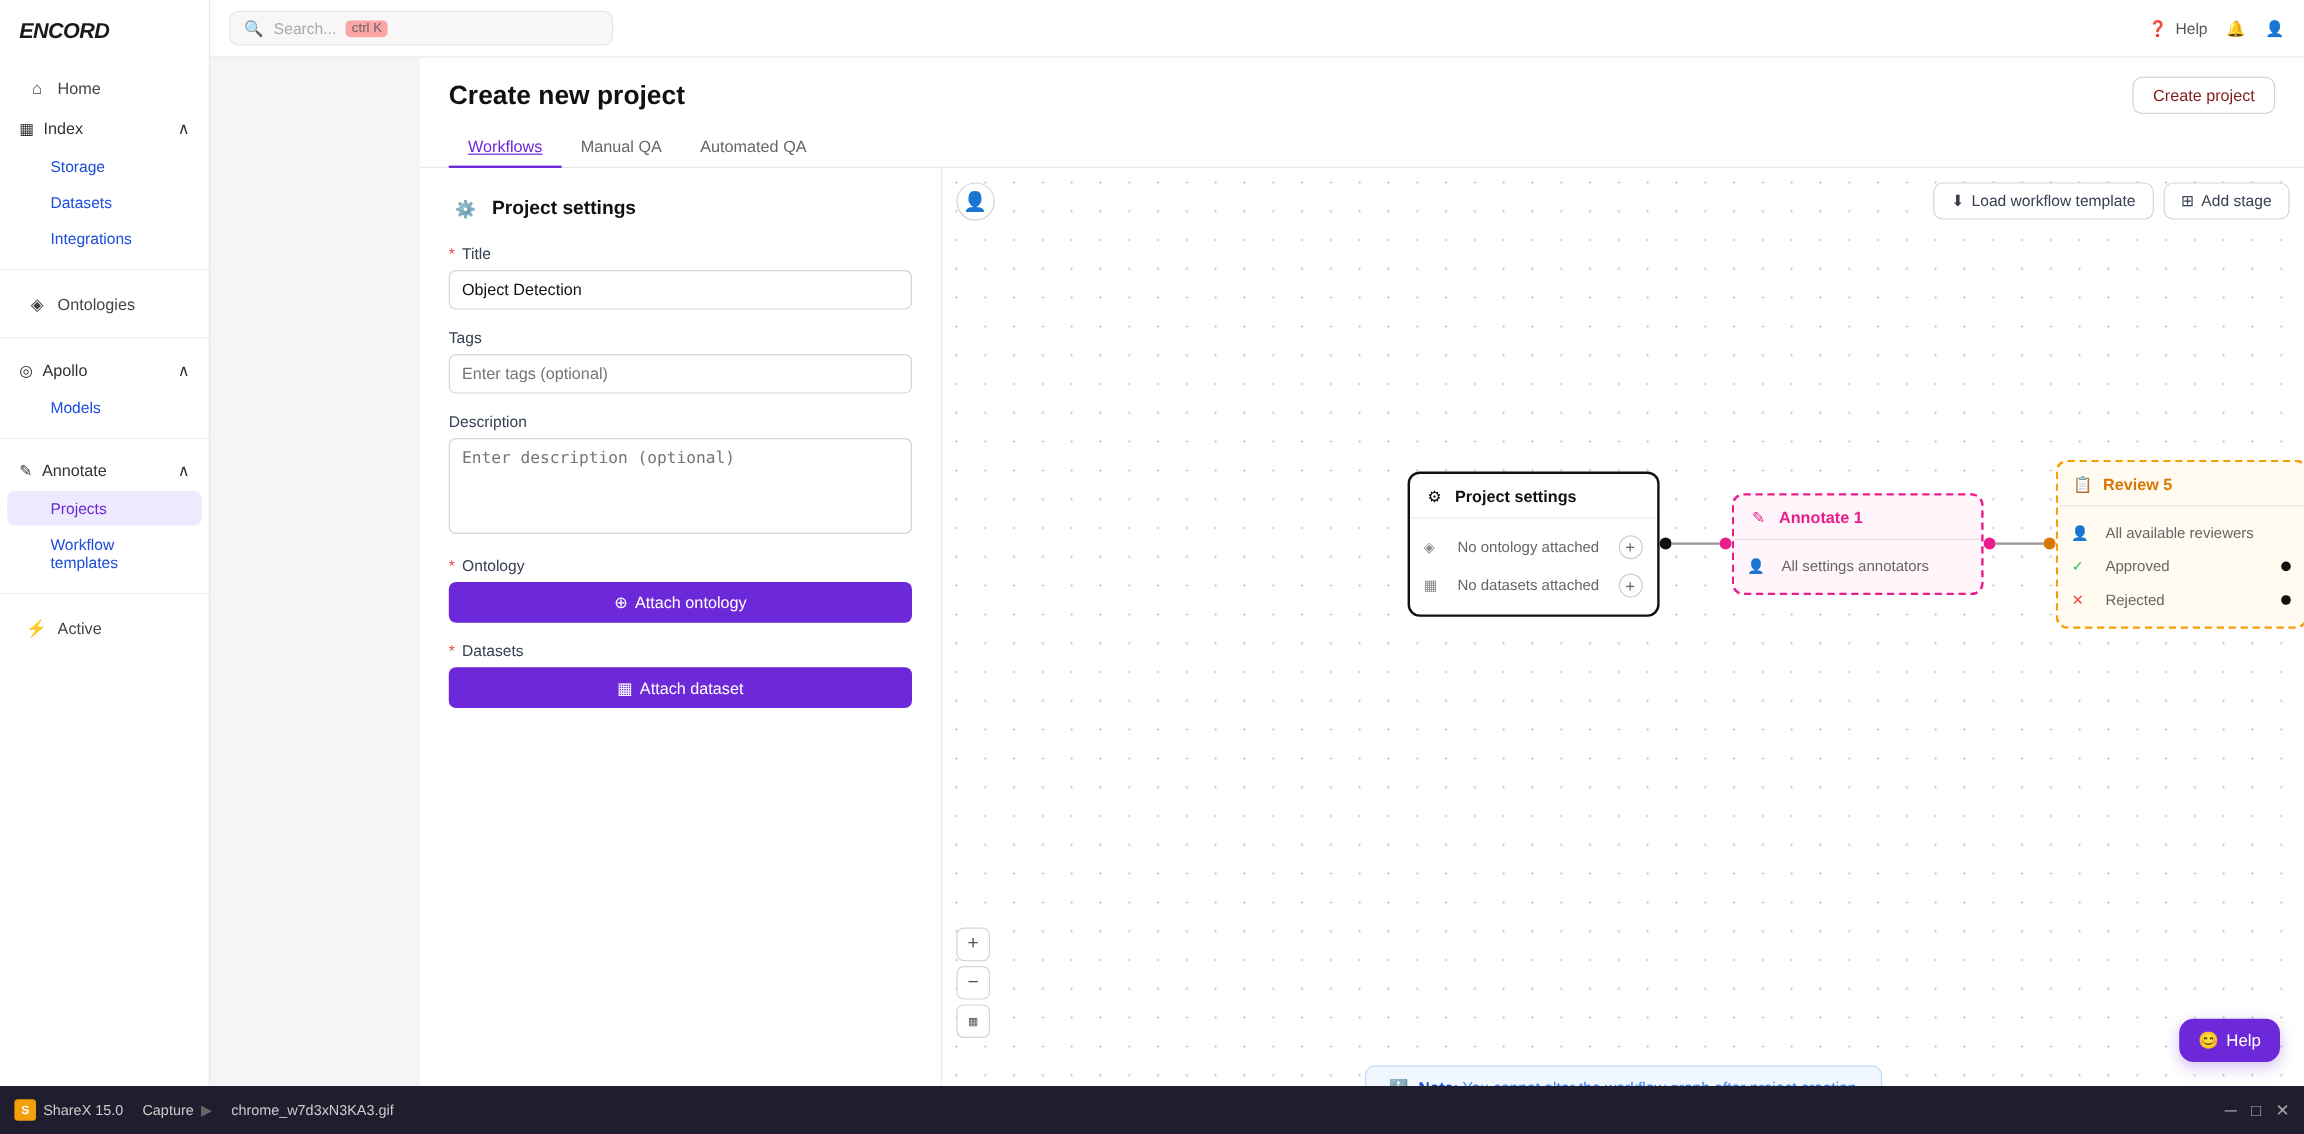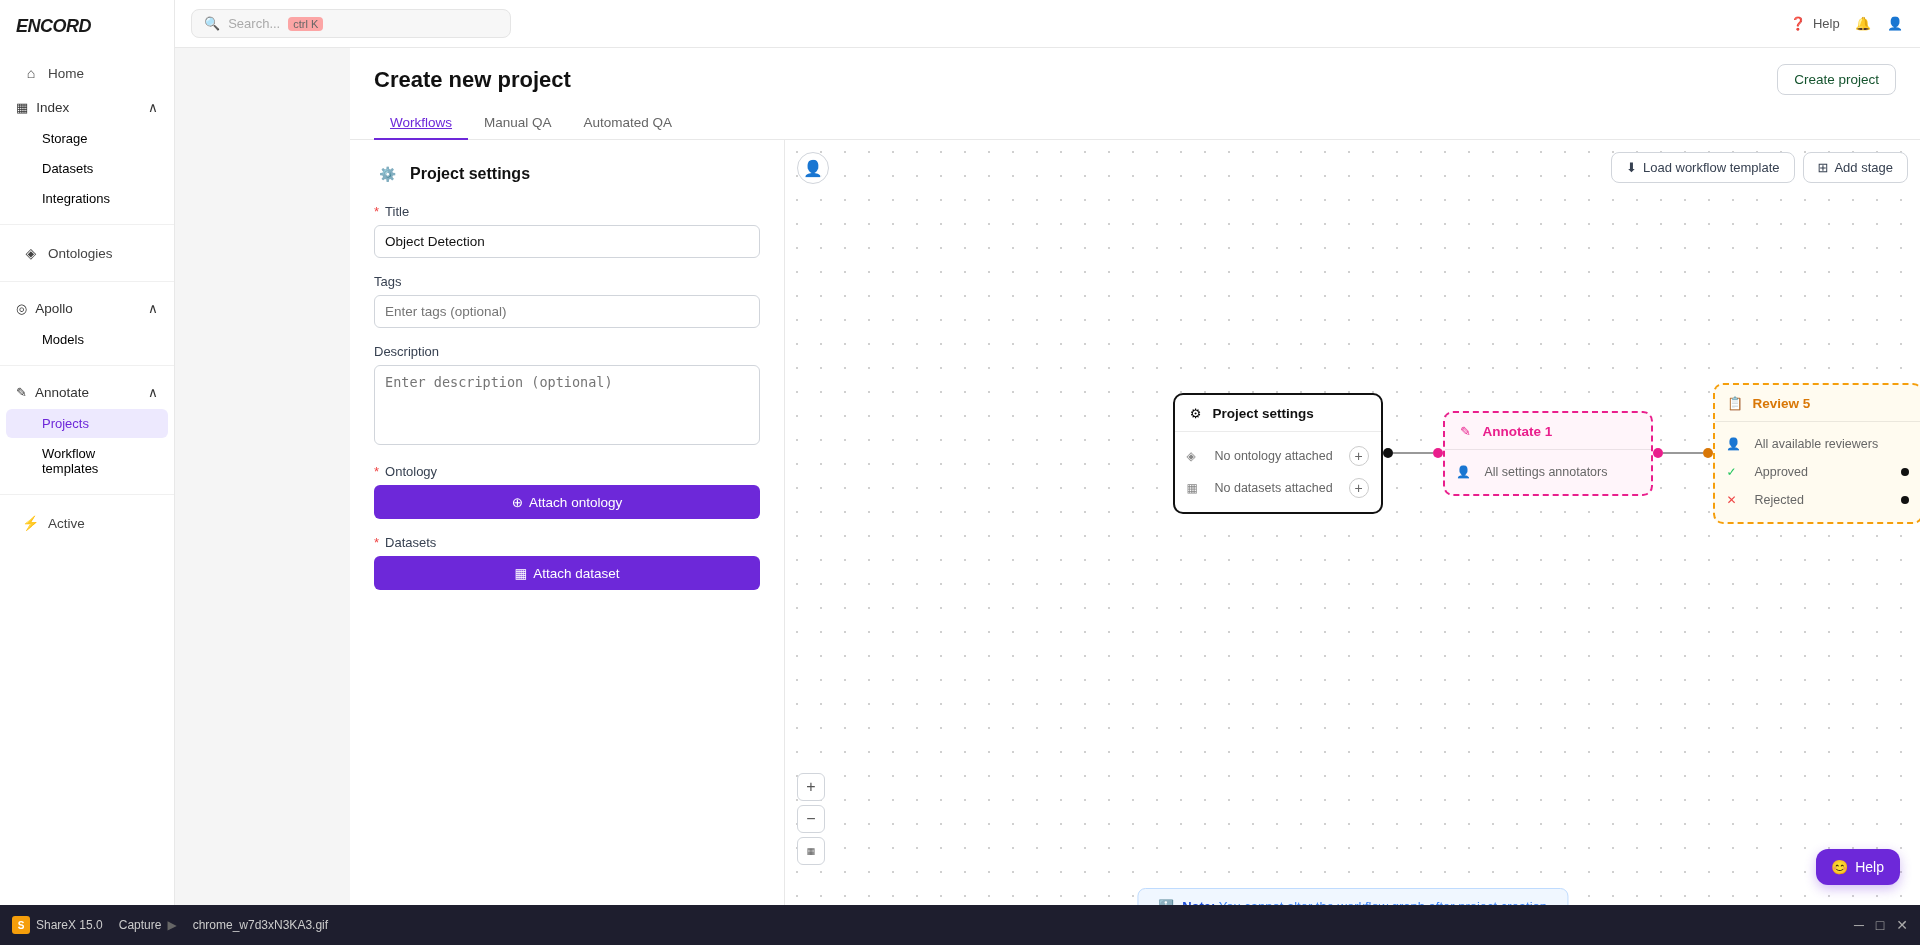--- a/index.html
+++ b/index.html
@@ -6,37 +6,37 @@
     body { font-family: -apple-system, BlinkMacSystemFont, 'Segoe UI', sans-serif; font-size: 14px; background: #f5f5f5; display: flex; height: 945px; overflow: hidden; }
 
     
     .sidebar { width: 175px; background: #fff; border-right: 1px solid #e8e8e8; display: flex; flex-direction: column; flex-shrink: 0; height: 100%; overflow-y: auto; }
     .sidebar-logo { padding: 16px 16px 12px; font-weight: 700; font-size: 18px; color: #1a1a1a; letter-spacing: -0.5px; }
     .sidebar-logo span { font-style: italic; margin-top: 42px; }
     .sidebar-item { display: flex; align-items: center; gap: 8px; padding: 8px 16px; cursor: pointer; color: #444; font-size: 13.5px; border-radius: 6px; margin: 1px 6px; }
     .sidebar-item .icon { width: 18px; height: 18px; display: flex; align-items: center; justify-content: center; font-size: 14px; }
     .sidebar-section { padding: 6px 0; }
     .sidebar-group-header { display: flex; align-items: center; justify-content: space-between; padding: 8px 16px; color: #333; font-size: 13.5px; font-weight: 500; cursor: pointer; }
-    .sidebar-sub-item { padding: 7px 16px 7px 36px; color: #000000; font-size: 13px; cursor: pointer; border-radius: 6px; margin: 1px 6px; }
+    .sidebar-sub-item { padding: 7px 16px 7px 36px; color: #1d4ed8; font-size: 13px; cursor: pointer; border-radius: 6px; margin: 1px 6px; }
     .sidebar-sub-item.active { background: #ede9fe; color: #6d28d9; font-weight: 500; }
     .sidebar-divider { height: 1px; background: #f0f0f0; margin: 4px 0; }
 
     
     .topbar { position: fixed; top: 0; left: 175px; right: 0; height: 48px; background: #fff; border-bottom: 1px solid #e8e8e8; display: flex; align-items: center; justify-content: space-between; padding: 0 16px; z-index: 100; }
     .search-bar { display: flex; align-items: center; gap: 8px; background: #f7f7f7; border: 1px solid #e5e5e5; border-radius: 8px; padding: 6px 12px; width: 320px; color: #888; font-size: 13px; cursor: pointer; }
     .search-shortcut { background: #fca5a5; border-radius: 4px; padding: 1px 5px; font-size: 11px; color: #666; }
     .topbar-actions { display: flex; align-items: center; gap: 16px; color: #555; font-size: 13px; }
 
     
     .main { margin-left: 175px; margin-top: 48px; flex: 1; display: flex; flex-direction: column; height: calc(945px - 48px); overflow: hidden; background: #fff; }
 
     
     .page-header { padding: 16px 24px 0; display: flex; align-items: center; justify-content: space-between; }
     .page-title { font-size: 22px; font-weight: 600; color: #111; }
-    .create-project-btn { background: #fff; border: 1px solid #d1d5db; border-radius: 8px; padding: 7px 16px; font-size: 13.5px; color: #14532d; cursor: pointer; }
+    .create-project-btn { background: #fff; border: 1px solid #d1d5db; border-radius: 8px; padding: 7px 16px; font-size: 13.5px; color: #7f1d1d; cursor: pointer; }
 
     
     .tabs { display: flex; gap: 0; padding: 12px 24px 0; border-bottom: 1px solid #e8e8e8; }
     .tab { padding: 8px 16px; font-size: 13.5px; color: #666; cursor: pointer; border-bottom: 2px solid transparent; margin-bottom: -1px; }
     .tab.active { color: #6d28d9; border-bottom-color: #6d28d9; font-weight: 500; text-decoration: underline; }
 
     
     .workflow-area { display: flex; flex: 1; overflow: hidden; }
 
     

